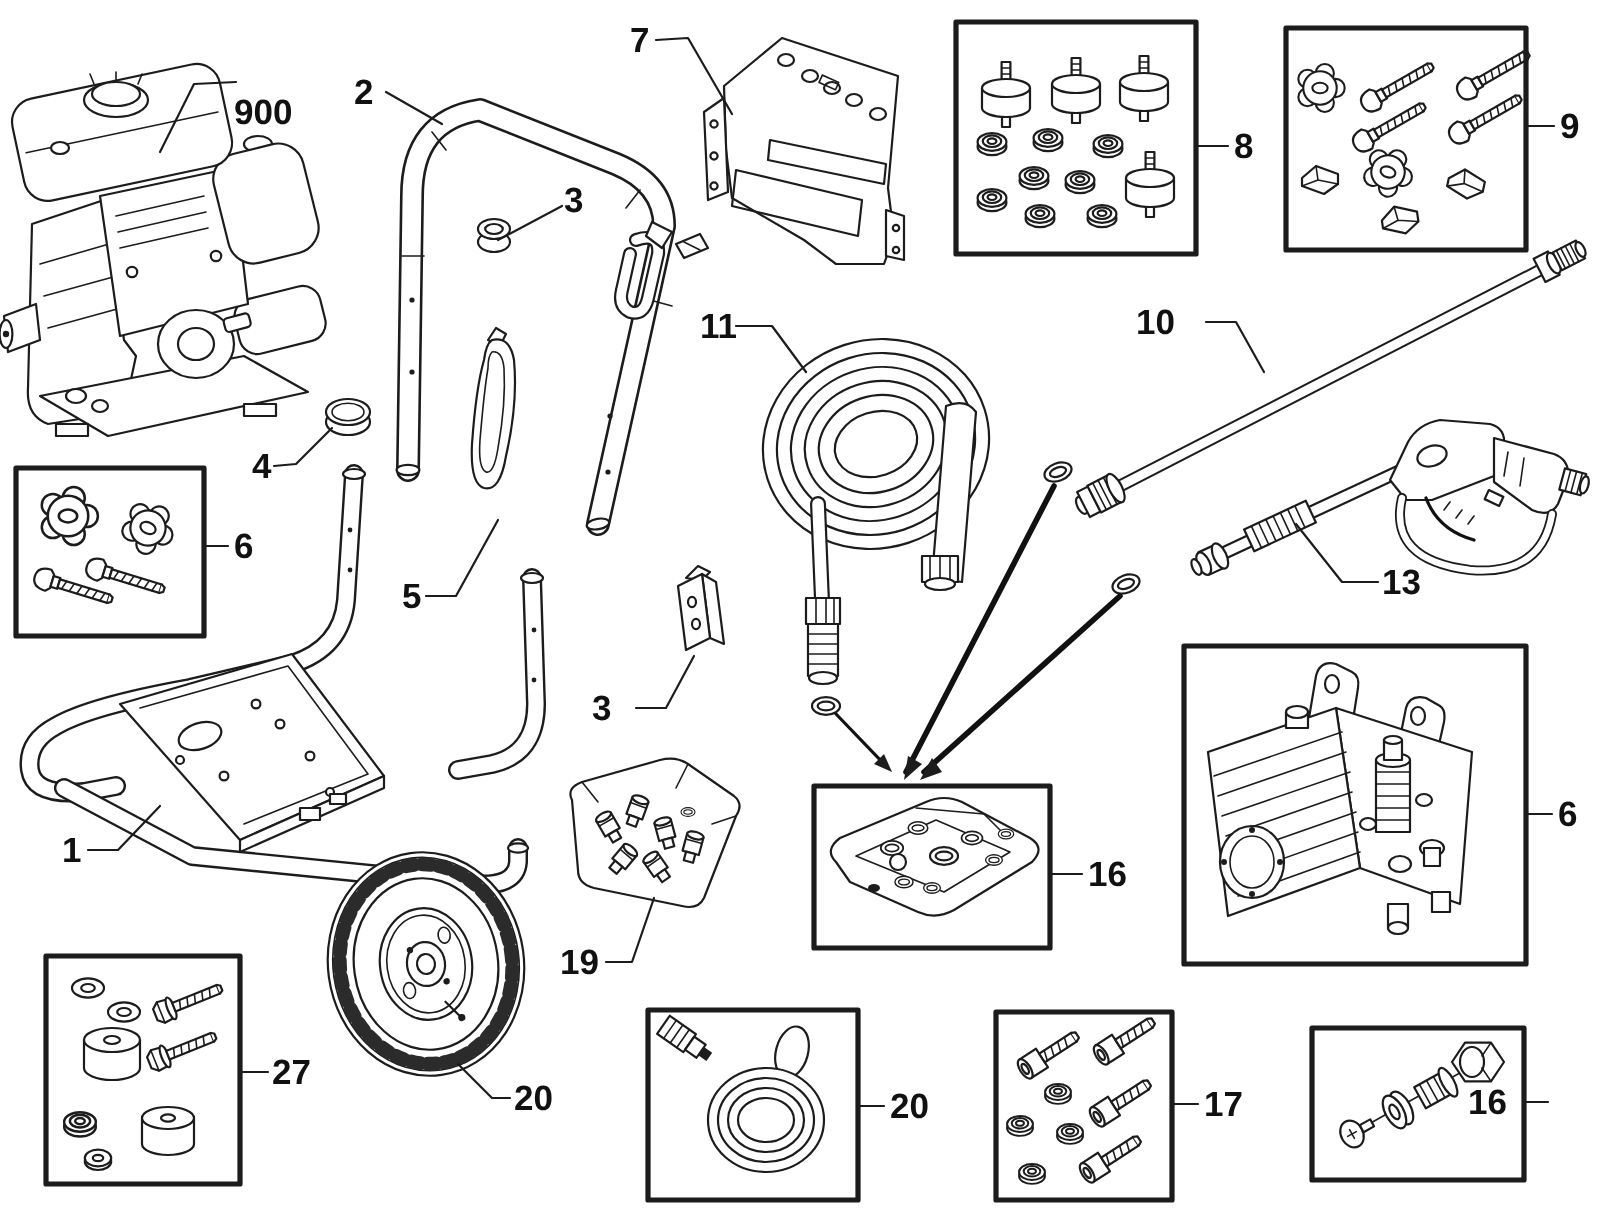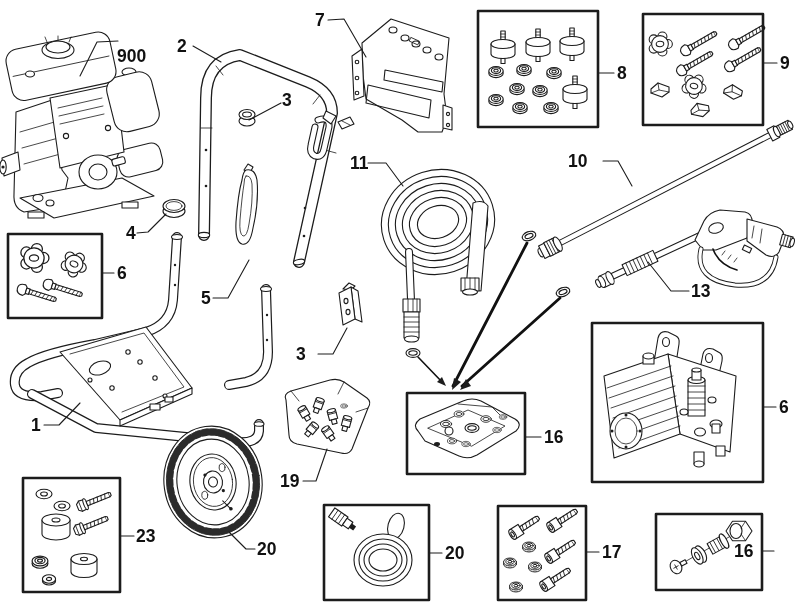--- a/index.html
+++ b/index.html
@@ -671,14 +671,14 @@
 <div class="lbl" style="left:350px;top:154px">11</div>
 <div class="lbl" style="left:296px;top:345px">3</div>
 <div class="lbl" style="left:691px;top:282px">13</div>
 <div class="lbl" style="left:544px;top:428px">16</div>
 <div class="lbl" style="left:779px;top:398px">6</div>
 <div class="lbl" style="left:734px;top:542px">16</div>
 <div class="lbl" style="left:602px;top:543px">17</div>
 <div class="lbl" style="left:445px;top:544px">20</div>
 <div class="lbl" style="left:280px;top:472px">19</div>
 <div class="lbl" style="left:257px;top:540px">20</div>
-<div class="lbl" style="left:136px;top:527px">23</div>
+<div class="lbl" style="left:136px;top:527px">27</div>
 </div>
 
 </body></html>

